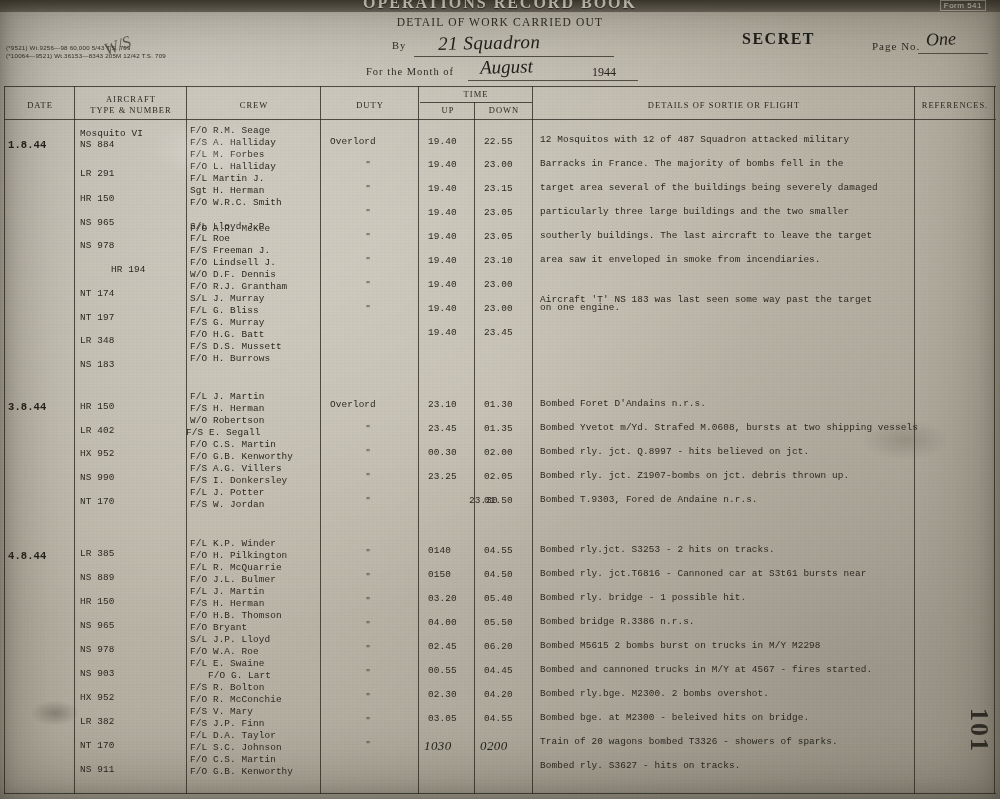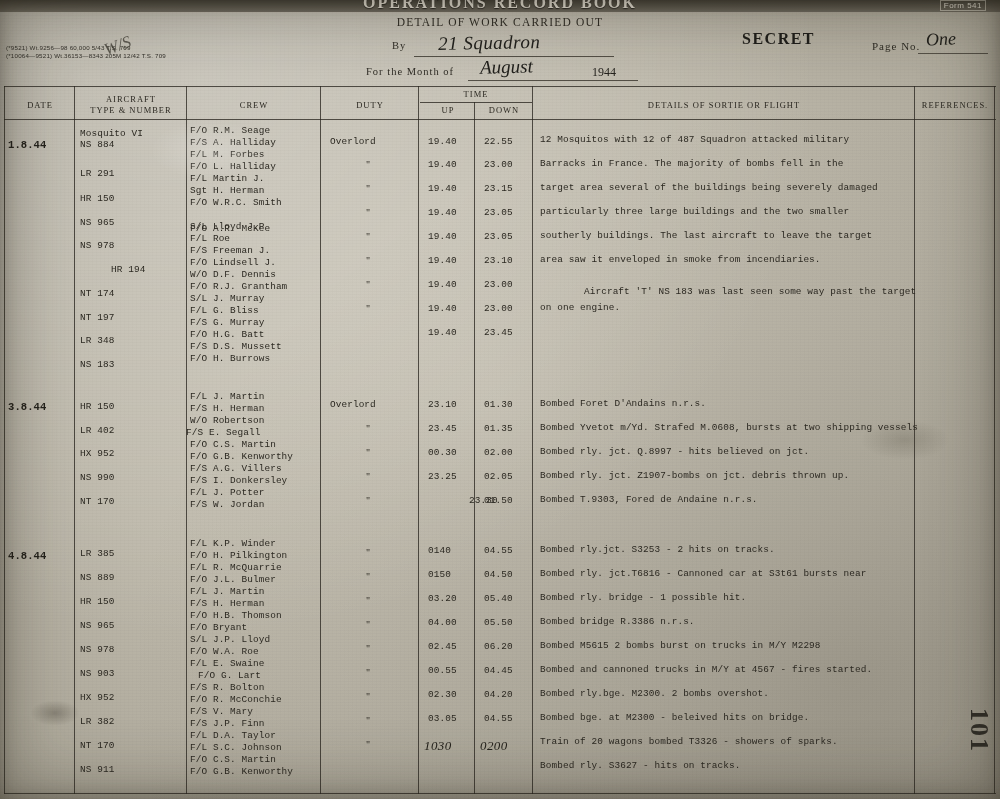--- a/index.html
+++ b/index.html
@@ -382,21 +382,21 @@
       <div class="txt" style="left:480px; top:217px;">23.00</div>
       <div class="txt" style="left:424px; top:241px;">19.40</div>
       <div class="txt" style="left:480px; top:241px;">23.45</div>
 
       <div class="txt" style="left:536px; top:48px;">12 Mosquitos with 12 of 487 Squadron attacked military</div>
       <div class="txt" style="left:536px; top:72px;">Barracks in France.  The majority of bombs fell in the</div>
       <div class="txt" style="left:536px; top:96px;">target area several of the buildings being severely damaged</div>
       <div class="txt" style="left:536px; top:120px;">particularly three large buildings and the two smaller</div>
       <div class="txt" style="left:536px; top:144px;">southerly buildings.  The last aircraft to leave the target</div>
       <div class="txt" style="left:536px; top:168px;">area saw it enveloped in smoke from incendiaries.</div>
-      <div class="txt" style="left:536px; top:200px;margin-left:44px;">Aircraft 'T' NS 183 was last seen some way past the target</div>
+      <div class="txt" style="left:536px; top:208px;">Aircraft 'T' NS 183 was last seen some way past the target</div>
       <div class="txt" style="left:536px; top:216px;">on one engine.</div>
     </div>
 
     <div class="cellrow">
       <div class="txt date" style="left:4px; top:315px;">3.8.44</div>
 
       <div class="txt" style="left:76px; top:315px;">HR 150</div>
       <div class="txt" style="left:76px; top:339px;">LR 402</div>
       <div class="txt" style="left:76px; top:362px;">HX 952</div>
       <div class="txt" style="left:76px; top:386px;">NS 990</div>
@@ -455,21 +455,21 @@
       <div class="txt" style="left:186px; top:464px;">F/O H. Pilkington</div>
       <div class="txt" style="left:186px; top:476px;">F/L R. McQuarrie</div>
       <div class="txt" style="left:186px; top:488px;">F/O J.L. Bulmer</div>
       <div class="txt" style="left:186px; top:500px;">F/L J. Martin</div>
       <div class="txt" style="left:186px; top:512px;">F/S H. Herman</div>
       <div class="txt" style="left:186px; top:524px;">F/O H.B. Thomson</div>
       <div class="txt" style="left:186px; top:536px;">F/O Bryant</div>
       <div class="txt" style="left:186px; top:548px;">S/L J.P. Lloyd</div>
       <div class="txt" style="left:186px; top:560px;">F/O W.A. Roe</div>
       <div class="txt" style="left:186px; top:572px;">F/L E. Swaine</div>
-      <div class="txt" style="left:176px; top:584px;padding-left:18px;">F/O G. Lart</div>
+      <div class="txt" style="left:186px; top:584px;padding-left:18px;">F/O G. Lart</div>
       <div class="txt" style="left:186px; top:596px;">F/S R. Bolton</div>
       <div class="txt" style="left:186px; top:608px;">F/O R. McConchie</div>
       <div class="txt" style="left:186px; top:620px;">F/S V. Mary</div>
       <div class="txt" style="left:186px; top:632px;">F/S J.P. Finn</div>
       <div class="txt" style="left:186px; top:644px;">F/L D.A. Taylor</div>
       <div class="txt" style="left:186px; top:656px;">F/L S.C. Johnson</div>
       <div class="txt" style="left:186px; top:668px;">F/O C.S. Martin</div>
       <div class="txt" style="left:186px; top:680px;">F/O G.B. Kenworthy</div>
 
       <div class="ditto" style="left:362px; top:461px;">"</div>

